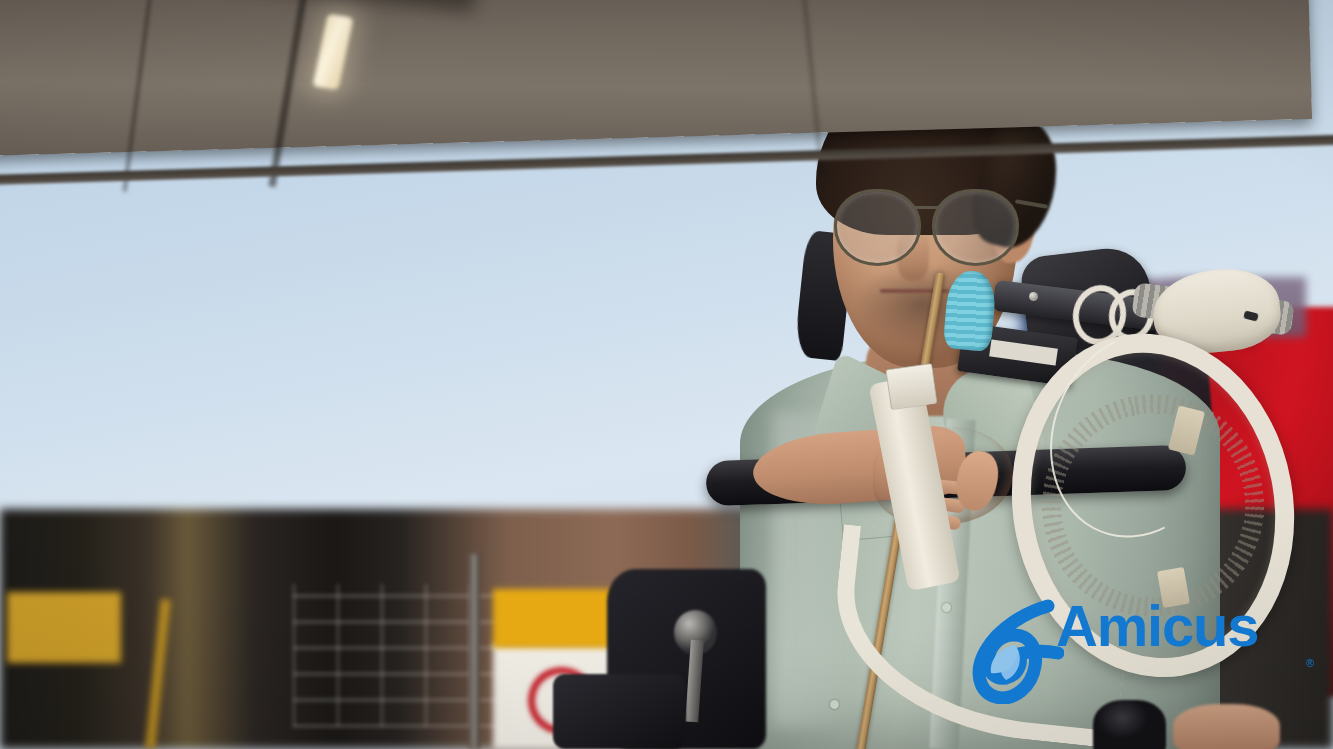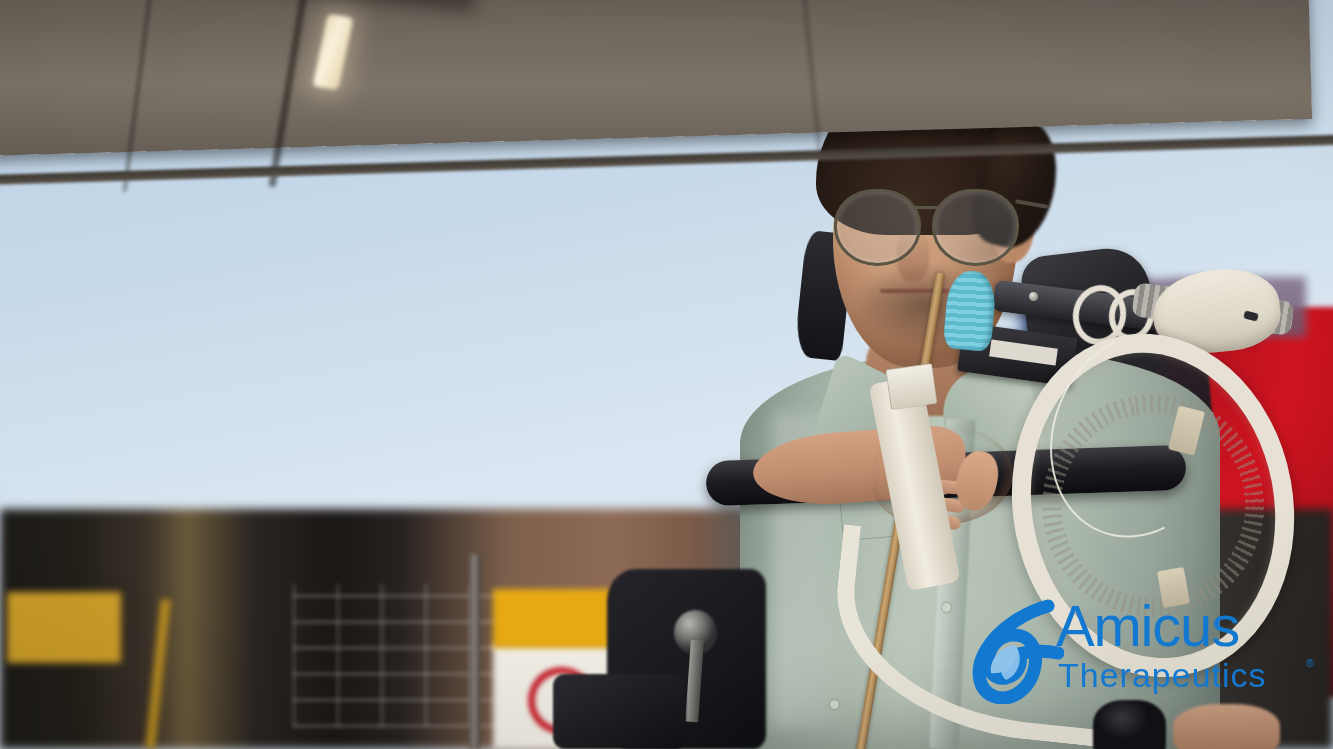--- a/index.html
+++ b/index.html
@@ -937,21 +937,21 @@
     top: 0;
     width: 268px;
     height: 110px;
   }
   .logo-amicus {
     position: absolute;
     left: 0;
     top: 1px;
     color: #1379d0;
     font-size: 58px;
-    font-weight: normal;
+    font-weight: bold;
     letter-spacing: -1.2px;
     line-height: 1;
   }
   .logo-thera {
     position: absolute;
     left: 2px;
     top: 62px;
     color: #1379d0;
     font-size: 34px;
     font-weight: normal;
@@ -1082,18 +1082,17 @@
         <path d="M96 8 C74 14 47 30 34 52 C22 72 26 94 44 99 C62 104 80 88 83 68 C86 48 76 36 60 37 C47 38 37 49 36 62 C35 74 43 82 54 80 C64 78 70 68 68 59" fill="none" stroke="#1379d0" stroke-width="13" stroke-linecap="round"></path>
 
         <path d="M66 56 C78 53 92 52 106 55" fill="none" stroke="#1379d0" stroke-width="13" stroke-linecap="round"></path>
 
         <path d="M63 47 C48 49 37 62 39 75 C53 77 65 66 66 53 Z" fill="#8ec3ea"></path>
         <path d="M63 47 C72 58 68 76 54 82 C44 74 48 54 63 47 Z" fill="#8ec3ea" opacity="0.92"></path>
       </svg>
     </div>
     <div class="logo-word">
       <div class="logo-amicus">Amicus</div>
-      <div class="logo-thera">Therapeutics</div>
       <div class="logo-tm">®</div>
     </div>
   </div>
 
 </div>
 
 </body></html>

